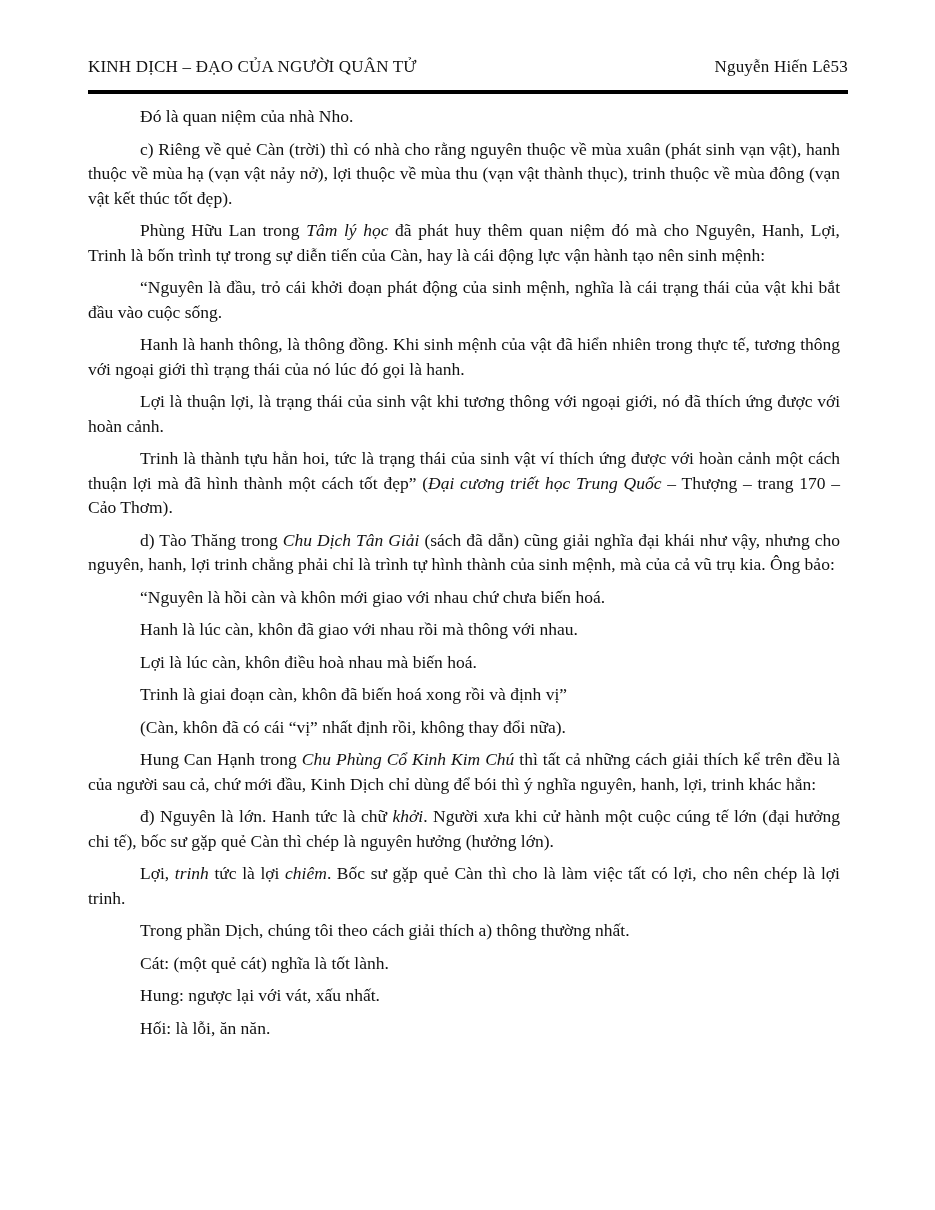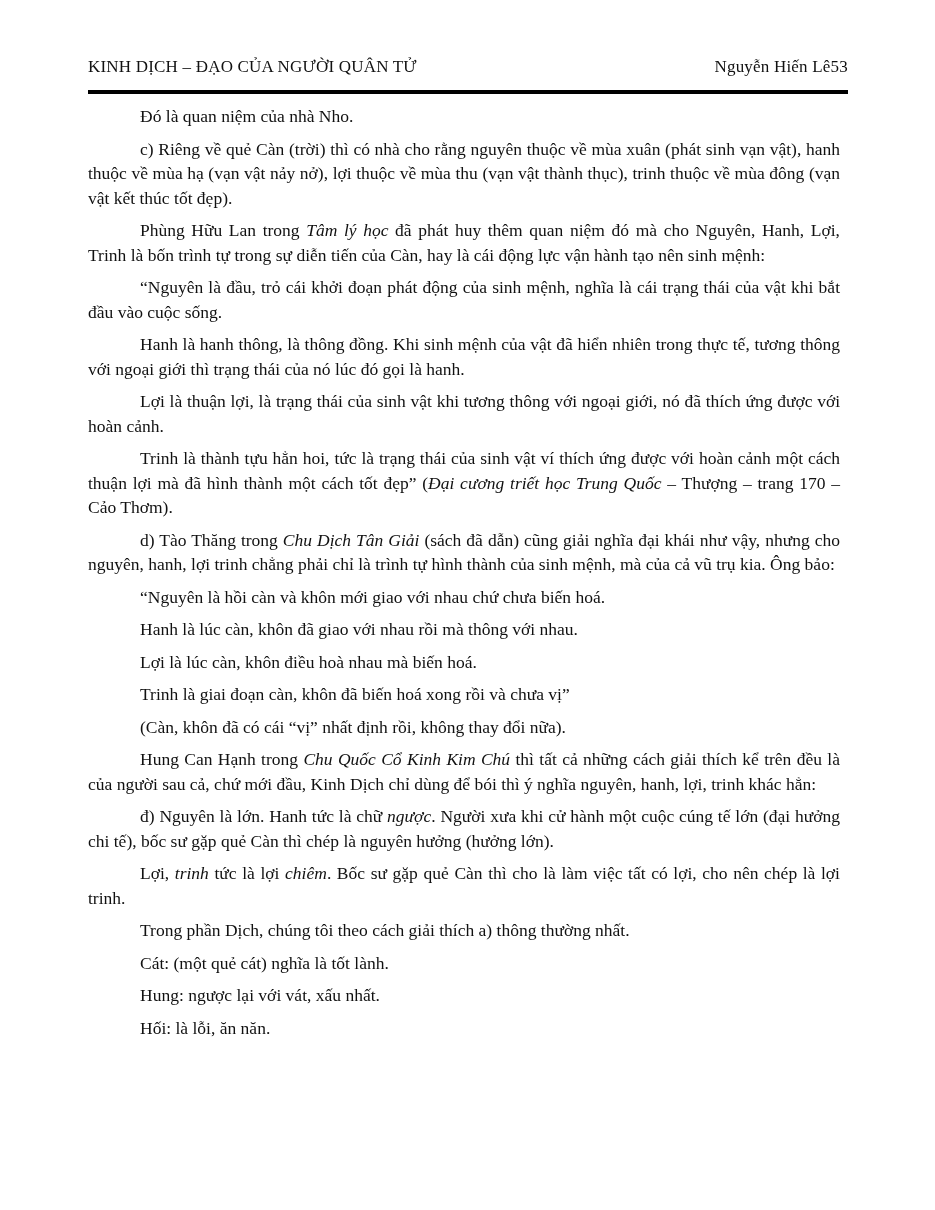--- a/index.html
+++ b/index.html
@@ -70,23 +70,23 @@
       <p><span>c) Riêng về quẻ Càn (trời) thì có nhà cho rằng nguyên thuộc về mùa xuân (phát sinh vạn vật), hanh thuộc về mùa hạ (vạn vật nảy nở), lợi thuộc về mùa thu (vạn vật thành thục), trinh thuộc về mùa đông (vạn vật kết thúc tốt đẹp).</span></p>
       <p><span>Phùng Hữu Lan trong </span><em>Tâm lý học</em><span> đã phát huy thêm quan niệm đó mà cho Nguyên, Hanh, Lợi, Trinh là bốn trình tự trong sự diễn tiến của Càn, hay là cái động lực vận hành tạo nên sinh mệnh:</span></p>
       <p><span>“Nguyên là đầu, trỏ cái khởi đoạn phát động của sinh mệnh, nghĩa là cái trạng thái của vật khi bắt đầu vào cuộc sống.</span></p>
       <p><span>Hanh là hanh thông, là thông đồng. Khi sinh mệnh của vật đã hiển nhiên trong thực tế, tương thông với ngoại giới thì trạng thái của nó lúc đó gọi là hanh.</span></p>
       <p><span>Lợi là thuận lợi, là trạng thái của sinh vật khi tương thông với ngoại giới, nó đã thích ứng được với hoàn cảnh.</span></p>
       <p><span>Trinh là thành tựu hẳn hoi, tức là trạng thái của sinh vật ví thích ứng được với hoàn cảnh một cách thuận lợi mà đã hình thành một cách tốt đẹp” (</span><em>Đại cương triết học Trung Quốc</em><span> – Thượng – trang 170 – Cảo Thơm).</span></p>
       <p><span>d) Tào Thăng trong </span><em>Chu Dịch Tân Giải</em><span> (sách đã dẫn) cũng giải nghĩa đại khái như vậy, nhưng cho nguyên, hanh, lợi trinh chẳng phải chỉ là trình tự hình thành của sinh mệnh, mà của cả vũ trụ kia. Ông bảo:</span></p>
       <p><span>“Nguyên là hồi càn và khôn mới giao với nhau chứ chưa biến hoá.</span></p>
       <p><span>Hanh là lúc càn, khôn đã giao với nhau rồi mà thông với nhau.</span></p>
       <p><span>Lợi là lúc càn, khôn điều hoà nhau mà biến hoá.</span></p>
-      <p><span>Trinh là giai đoạn càn, khôn đã biến hoá xong rồi và chưa vị”</span></p>
+      <p><span>Trinh là giai đoạn càn, khôn đã biến hoá xong rồi và định vị”</span></p>
       <p><span>(Càn, khôn đã có cái “vị” nhất định rồi, không thay đổi nữa).</span></p>
-      <p><span>Hung Can Hạnh trong </span><em>Chu Quốc Cổ Kinh Kim Chú</em><span> thì tất cả những cách giải thích kể trên đều là của người sau cả, chứ mới đầu, Kinh Dịch chỉ dùng để bói thì ý nghĩa nguyên, hanh, lợi, trinh khác hẳn:</span></p>
-      <p><span>đ) Nguyên là lớn. Hanh tức là chữ </span><em>ngược</em><span>. Người xưa khi cử hành một cuộc cúng tế lớn (đại hưởng chi tế), bốc sư gặp quẻ Càn thì chép là nguyên hưởng (hưởng lớn).</span></p>
+      <p><span>Hung Can Hạnh trong </span><em>Chu Phùng Cổ Kinh Kim Chú</em><span> thì tất cả những cách giải thích kể trên đều là của người sau cả, chứ mới đầu, Kinh Dịch chỉ dùng để bói thì ý nghĩa nguyên, hanh, lợi, trinh khác hẳn:</span></p>
+      <p><span>đ) Nguyên là lớn. Hanh tức là chữ </span><em>khởi</em><span>. Người xưa khi cử hành một cuộc cúng tế lớn (đại hưởng chi tế), bốc sư gặp quẻ Càn thì chép là nguyên hưởng (hưởng lớn).</span></p>
       <p><span>Lợi, </span><em>trinh</em><span> tức là lợi </span><em>chiêm</em><span>. Bốc sư gặp quẻ Càn thì cho là làm việc tất có lợi, cho nên chép là lợi trinh.</span></p>
       <p><span>Trong phần Dịch, chúng tôi theo cách giải thích a) thông thường nhất.</span></p>
       <p><span>Cát: (một quẻ cát) nghĩa là tốt lành.</span></p>
       <p><span>Hung: ngược lại với vát, xấu nhất.</span></p>
       <p><span>Hối: là lỗi, ăn năn.</span></p>
     </div>
 </div>
 
 </body></html>

